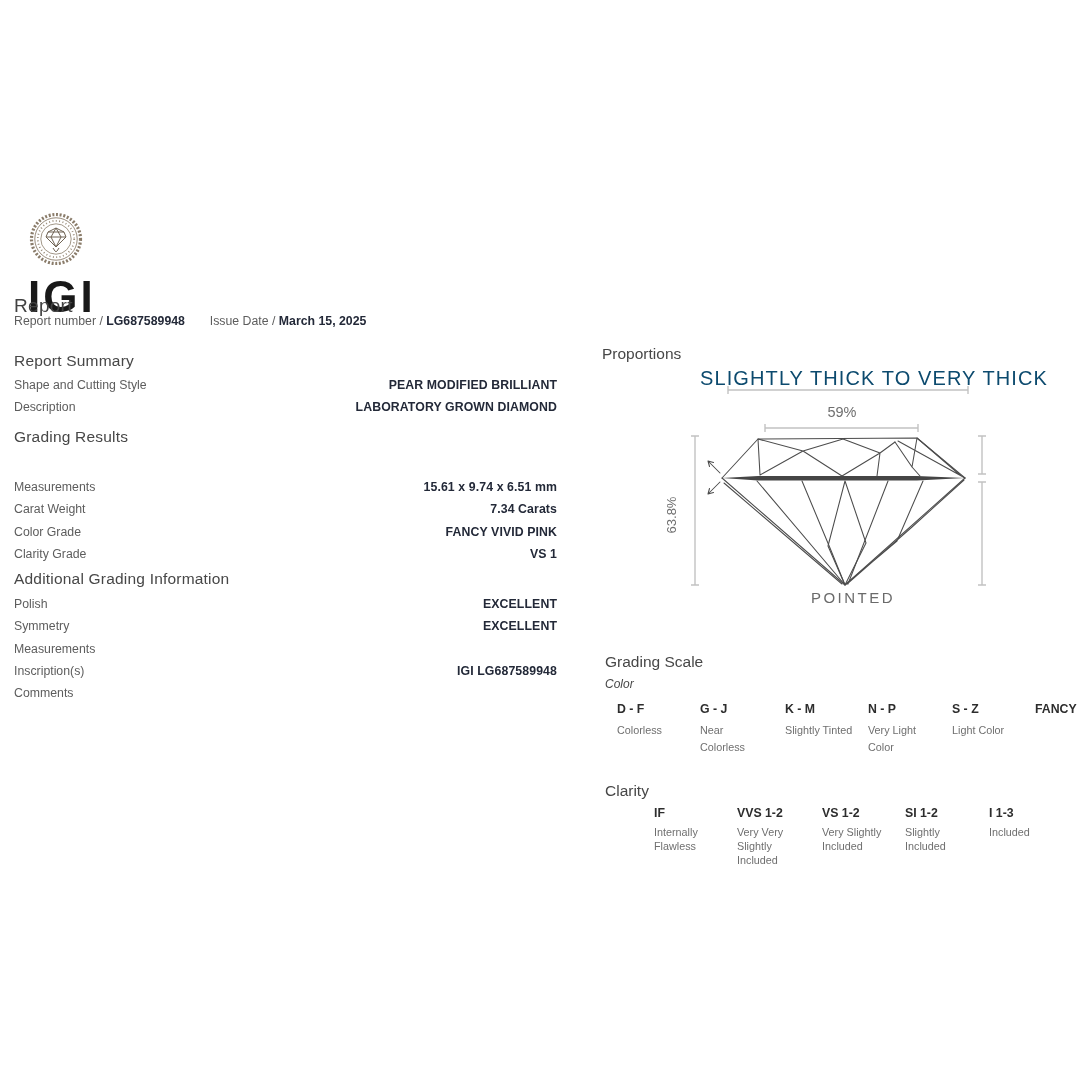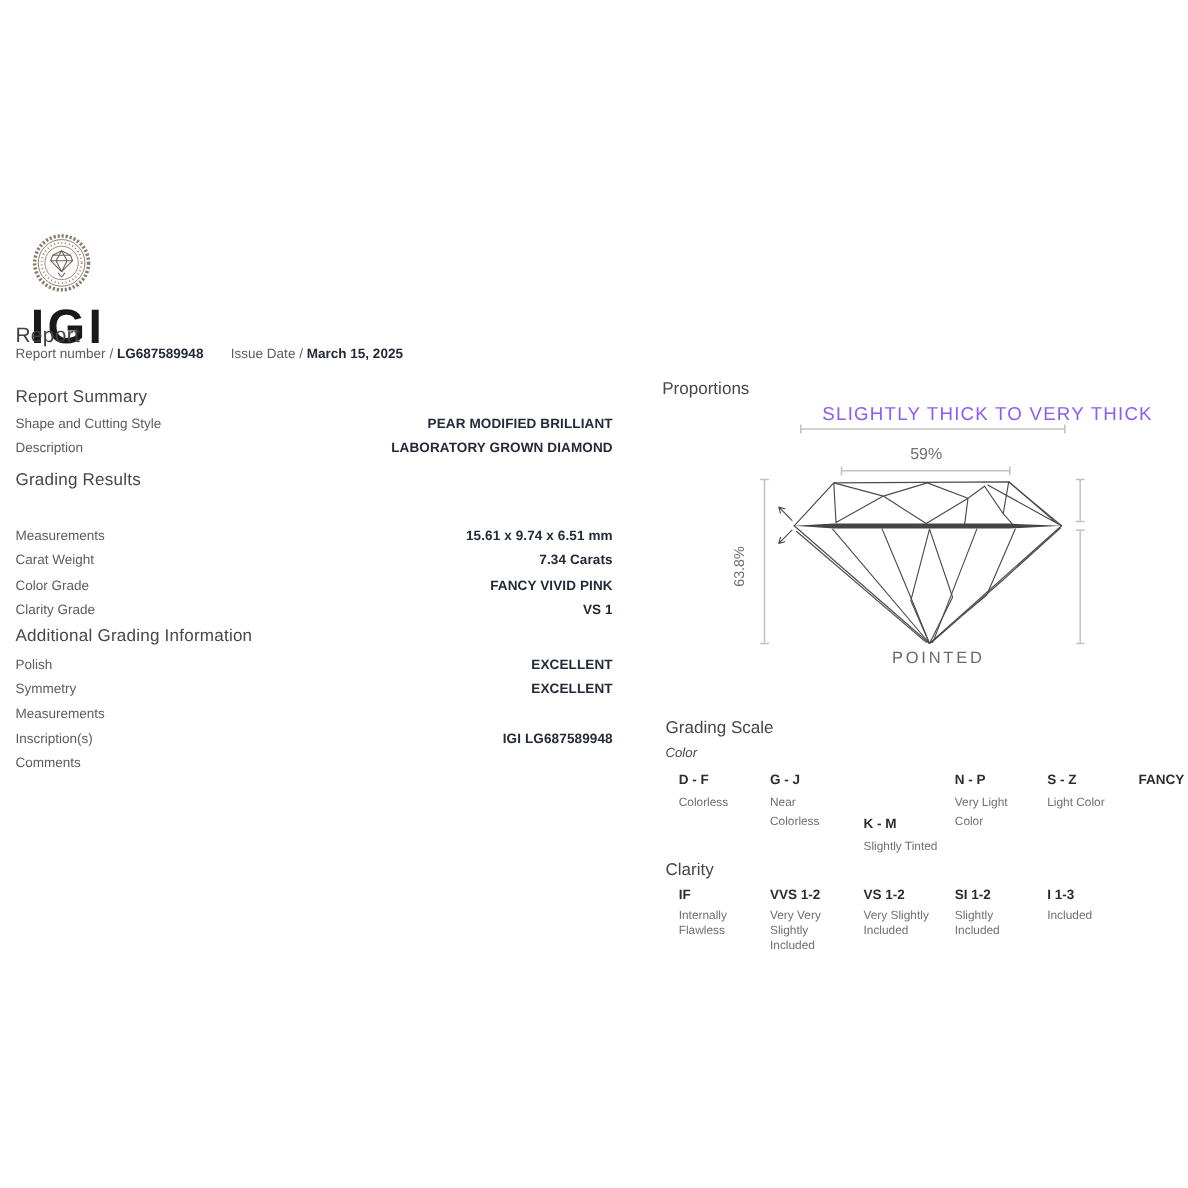--- a/index.html
+++ b/index.html
@@ -28,37 +28,37 @@
   .row{display:flex;justify-content:space-between;height:22.3px;line-height:22.3px;}
   .row .lab{font-size:12.3px;color:#5d5d5d;}
   .row .val{font-size:12.3px;font-weight:700;color:#232938;letter-spacing:.1px;}
   .comment-row{display:flex;margin-top:3px;}
   .comment-row .lab{font-size:12.3px;color:#5d5d5d;width:68px;flex:none;line-height:17px;}
   .comment-row .ctext{flex:1;font-size:12.3px;font-weight:700;color:#232938;line-height:16.8px;letter-spacing:.1px;}
 
   
   .prop-panel{left:602px;top:340px;width:472px;height:292px;}
   .prop-heading{position:absolute;left:0;top:5px;font-size:15.5px;color:#474747;}
-  .girdle-label{position:absolute;right:26px;top:27px;font-size:17px;color:#8b5cf6;letter-spacing:1.1px;white-space:nowrap;}
+  .girdle-label{position:absolute;right:26px;top:27px;font-size:20px;color:#0c4a6e;letter-spacing:1.1px;white-space:nowrap;}
   .diagram-svg{position:absolute;left:60px;top:42px;}
   .svg-gray-text{fill:#6f6f6f;font-family:"Liberation Sans",sans-serif;}
   .svg-bracket{stroke:#c2c2c2;stroke-width:1.4;fill:none;}
   .svg-line{stroke:#4c4c4c;stroke-width:1.05;fill:none;stroke-linejoin:round;stroke-linecap:round;}
 
   
   .scale-panel{left:602px;top:648px;width:478px;height:230px;}
   .scale-heading{position:absolute;left:3px;top:5px;font-size:15.5px;color:#474747;}
   .color-heading{position:absolute;left:3px;top:29px;font-size:12px;color:#474747;font-style:italic;}
   .clarity-heading{position:absolute;left:3px;top:134px;font-size:15.5px;color:#474747;}
   .gcol{position:absolute;}
   .gcol .rng{font-size:12.3px;font-weight:700;color:#2d2d2d;white-space:nowrap;}
   .gcol .dsc{font-size:10.8px;color:#6f6f6f;margin-top:6px;}
   .color-grid .gcol{top:54px;}
   .color-grid .dsc{line-height:1.55;}
-  .clarity-grid .gcol{top:158px;}
+  .clarity-grid .gcol{top:158px;margin-left:37px;}
   .clarity-grid .dsc{line-height:1.3;margin-top:5px;}
 </style>
 </head>
 <body>
 
 <div class="abs logo">
   <span>
     <svg width="54" height="54" viewBox="0 0 54 54">
       <circle cx="27" cy="27" r="24.5" fill="none" stroke="#8a7c6a" stroke-width="3.2" stroke-dasharray="2 1.7"></circle>
       <circle cx="27" cy="27" r="21.2" fill="none" stroke="#8a7c6a" stroke-width="0.9"></circle>
@@ -203,21 +203,21 @@
 
   <div class="color-grid">
     <div class="gcol" style="left:15px;width:70px;">
       <div class="rng">D - F</div>
       <div class="dsc">Colorless</div>
     </div>
     <div class="gcol" style="left:98px;width:52px;">
       <div class="rng">G - J</div>
       <div class="dsc">Near Colorless</div>
     </div>
-    <div class="gcol" style="left:183px;width:85px;margin-top:40px;">
+    <div class="gcol" style="left:183px;width:85px;">
       <div class="rng">K - M</div>
       <div class="dsc">Slightly Tinted</div>
     </div>
     <div class="gcol" style="left:266px;width:58px;">
       <div class="rng">N - P</div>
       <div class="dsc">Very Light Color</div>
     </div>
     <div class="gcol" style="left:350px;width:80px;">
       <div class="rng">S - Z</div>
       <div class="dsc">Light Color</div>

